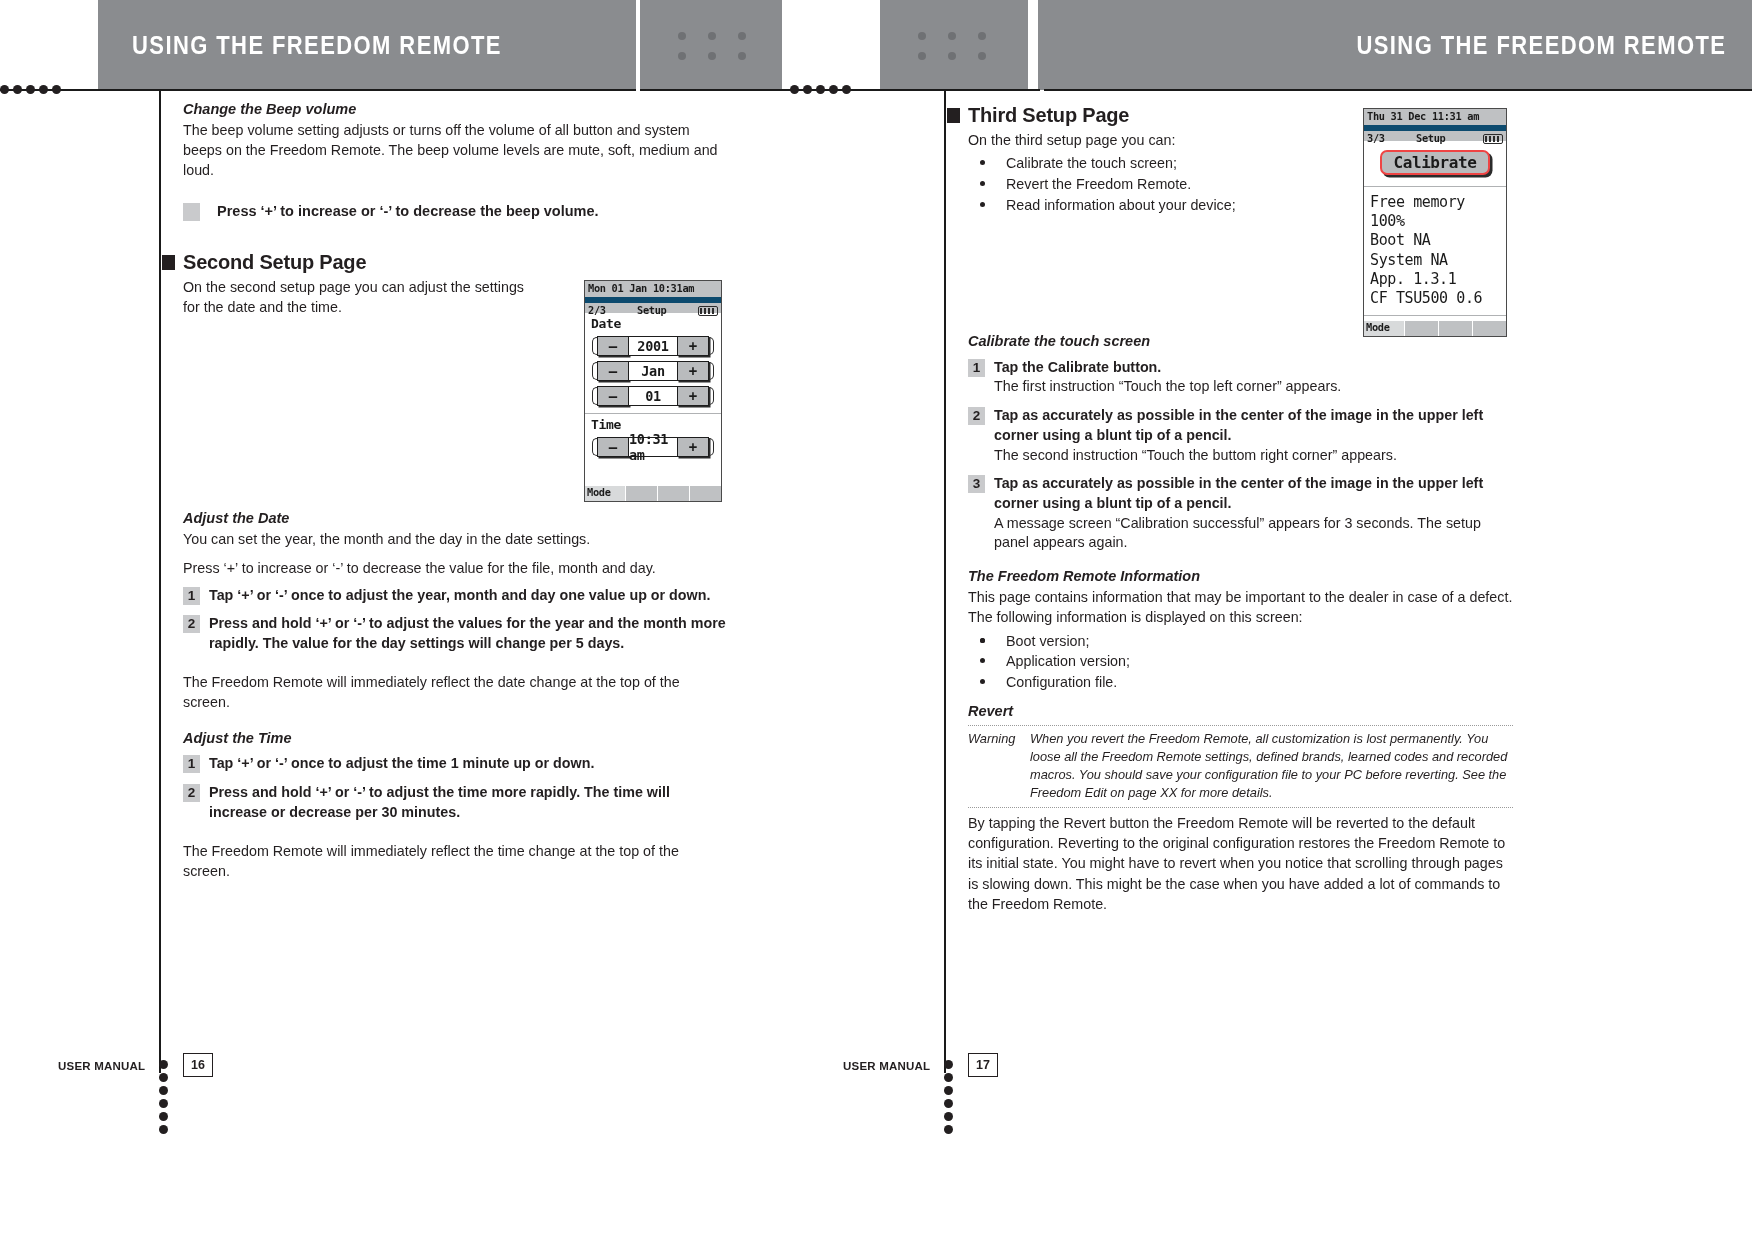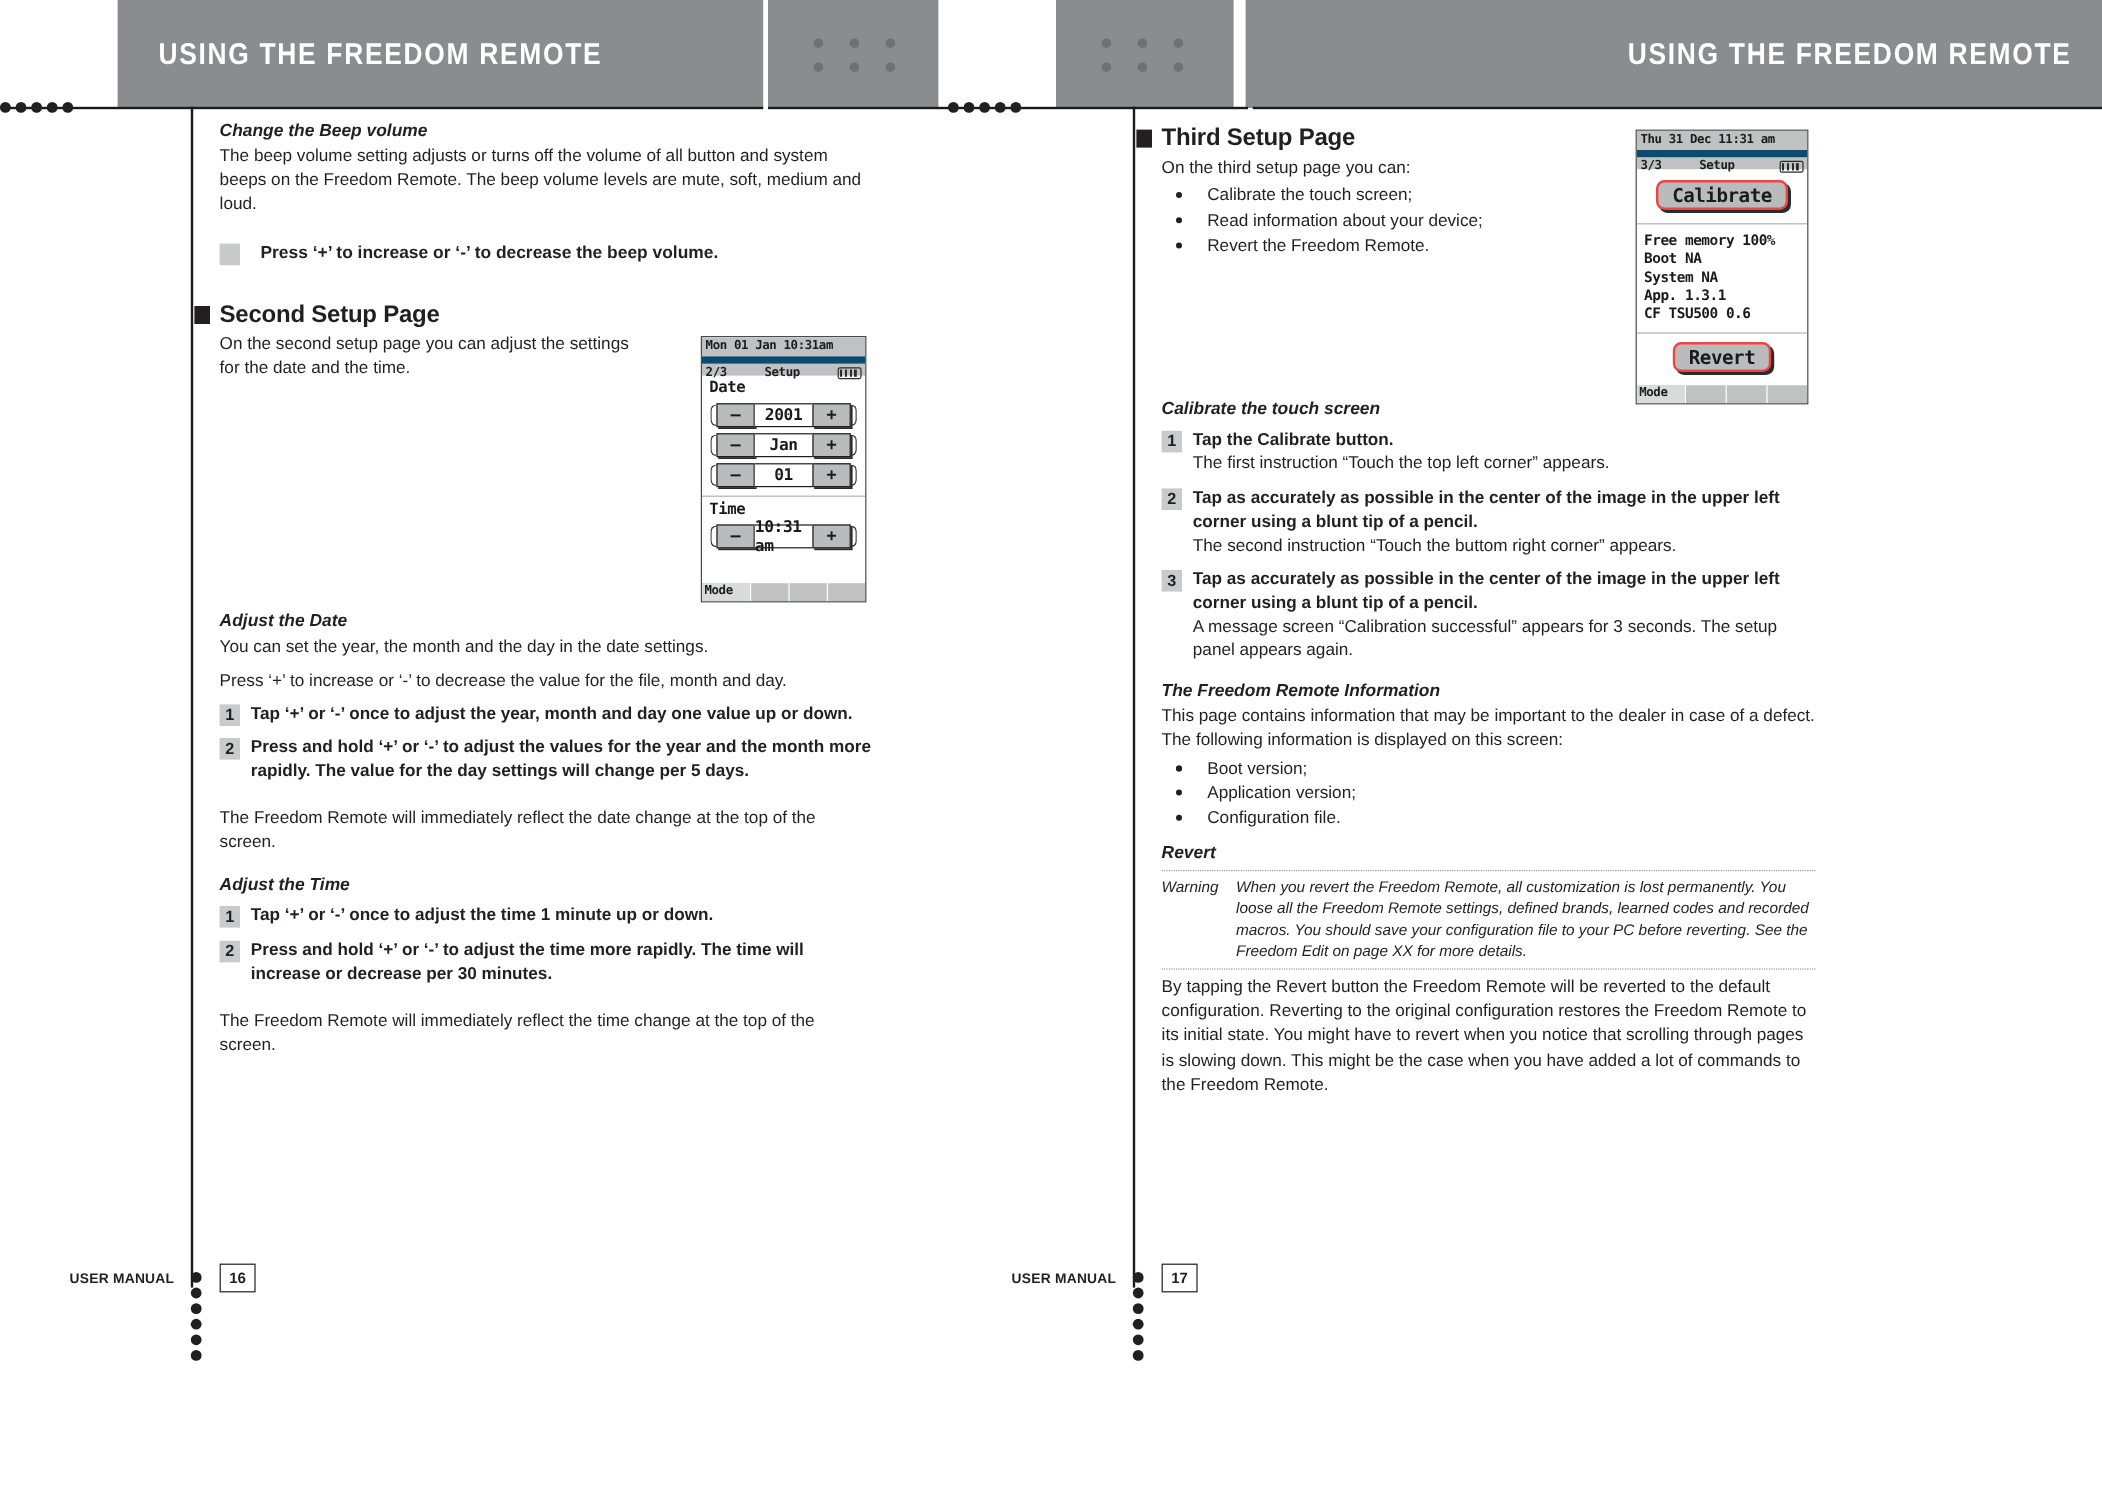--- a/index.html
+++ b/index.html
@@ -183,21 +183,21 @@
   }
   .lcd-mode .cell { flex:1; border-left:1.5px solid #ffffff; }
 
   .lcd-btn-wrap { display:flex; justify-content:center; margin-top:9px; }
   .lcd-btn {
     background:#b9bbbd; border:2px solid #ef4444; border-radius:7px;
     padding:1px 11px; font-size:16px; font-weight:bold;
     box-shadow:2.5px 2.5px 0 #2b2b2b; letter-spacing:-0.4px;
   }
   .lcd-info { padding:6px 0 0 6px; }
-  .lcd-info div { font-size:12px; font-weight:bold; line-height:1.28; letter-spacing:-0.4px; }
+  .lcd-info div { font-size:15px; font-weight:normal; line-height:1.28; letter-spacing:-0.4px; }
 
   
   .footer-lbl {
     position:absolute; font-size:11.5px; font-weight:bold; letter-spacing:0.2px;
   }
   #foot-lbl-left  { left:58px;  top:1060px; }
   #foot-lbl-right { left:843px; top:1060px; }
   .pagebox {
     position:absolute; width:30px; height:24px; border:1.5px solid #231f20;
     font-size:12.5px; font-weight:bold; text-align:center; line-height:22px;
@@ -377,22 +377,22 @@
 <div class="page" id="page-right">
 
   <div class="h2" style="margin-top:4px">
     <span class="sqr"></span>
     <span>Third Setup Page</span>
   </div>
   <p class="body">On the third setup page you can:</p>
 
   <ul class="bul">
     <li><span class="bdot"></span><span>Calibrate the touch screen;</span></li>
+    <li><span class="bdot"></span><span>Revert the Freedom Remote.</span></li>
     <li><span class="bdot"></span><span>Read information about your device;</span></li>
-    <li><span class="bdot"></span><span>Revert the Freedom Remote.</span></li>
   </ul>
 
   <div style="height:116px"></div>
 
   <div class="h3">Calibrate the touch screen</div>
 
   <div class="steps">
     <div class="step">
       <span class="num">1</span>
       <div class="lead">Tap the Calibrate button.</div>

